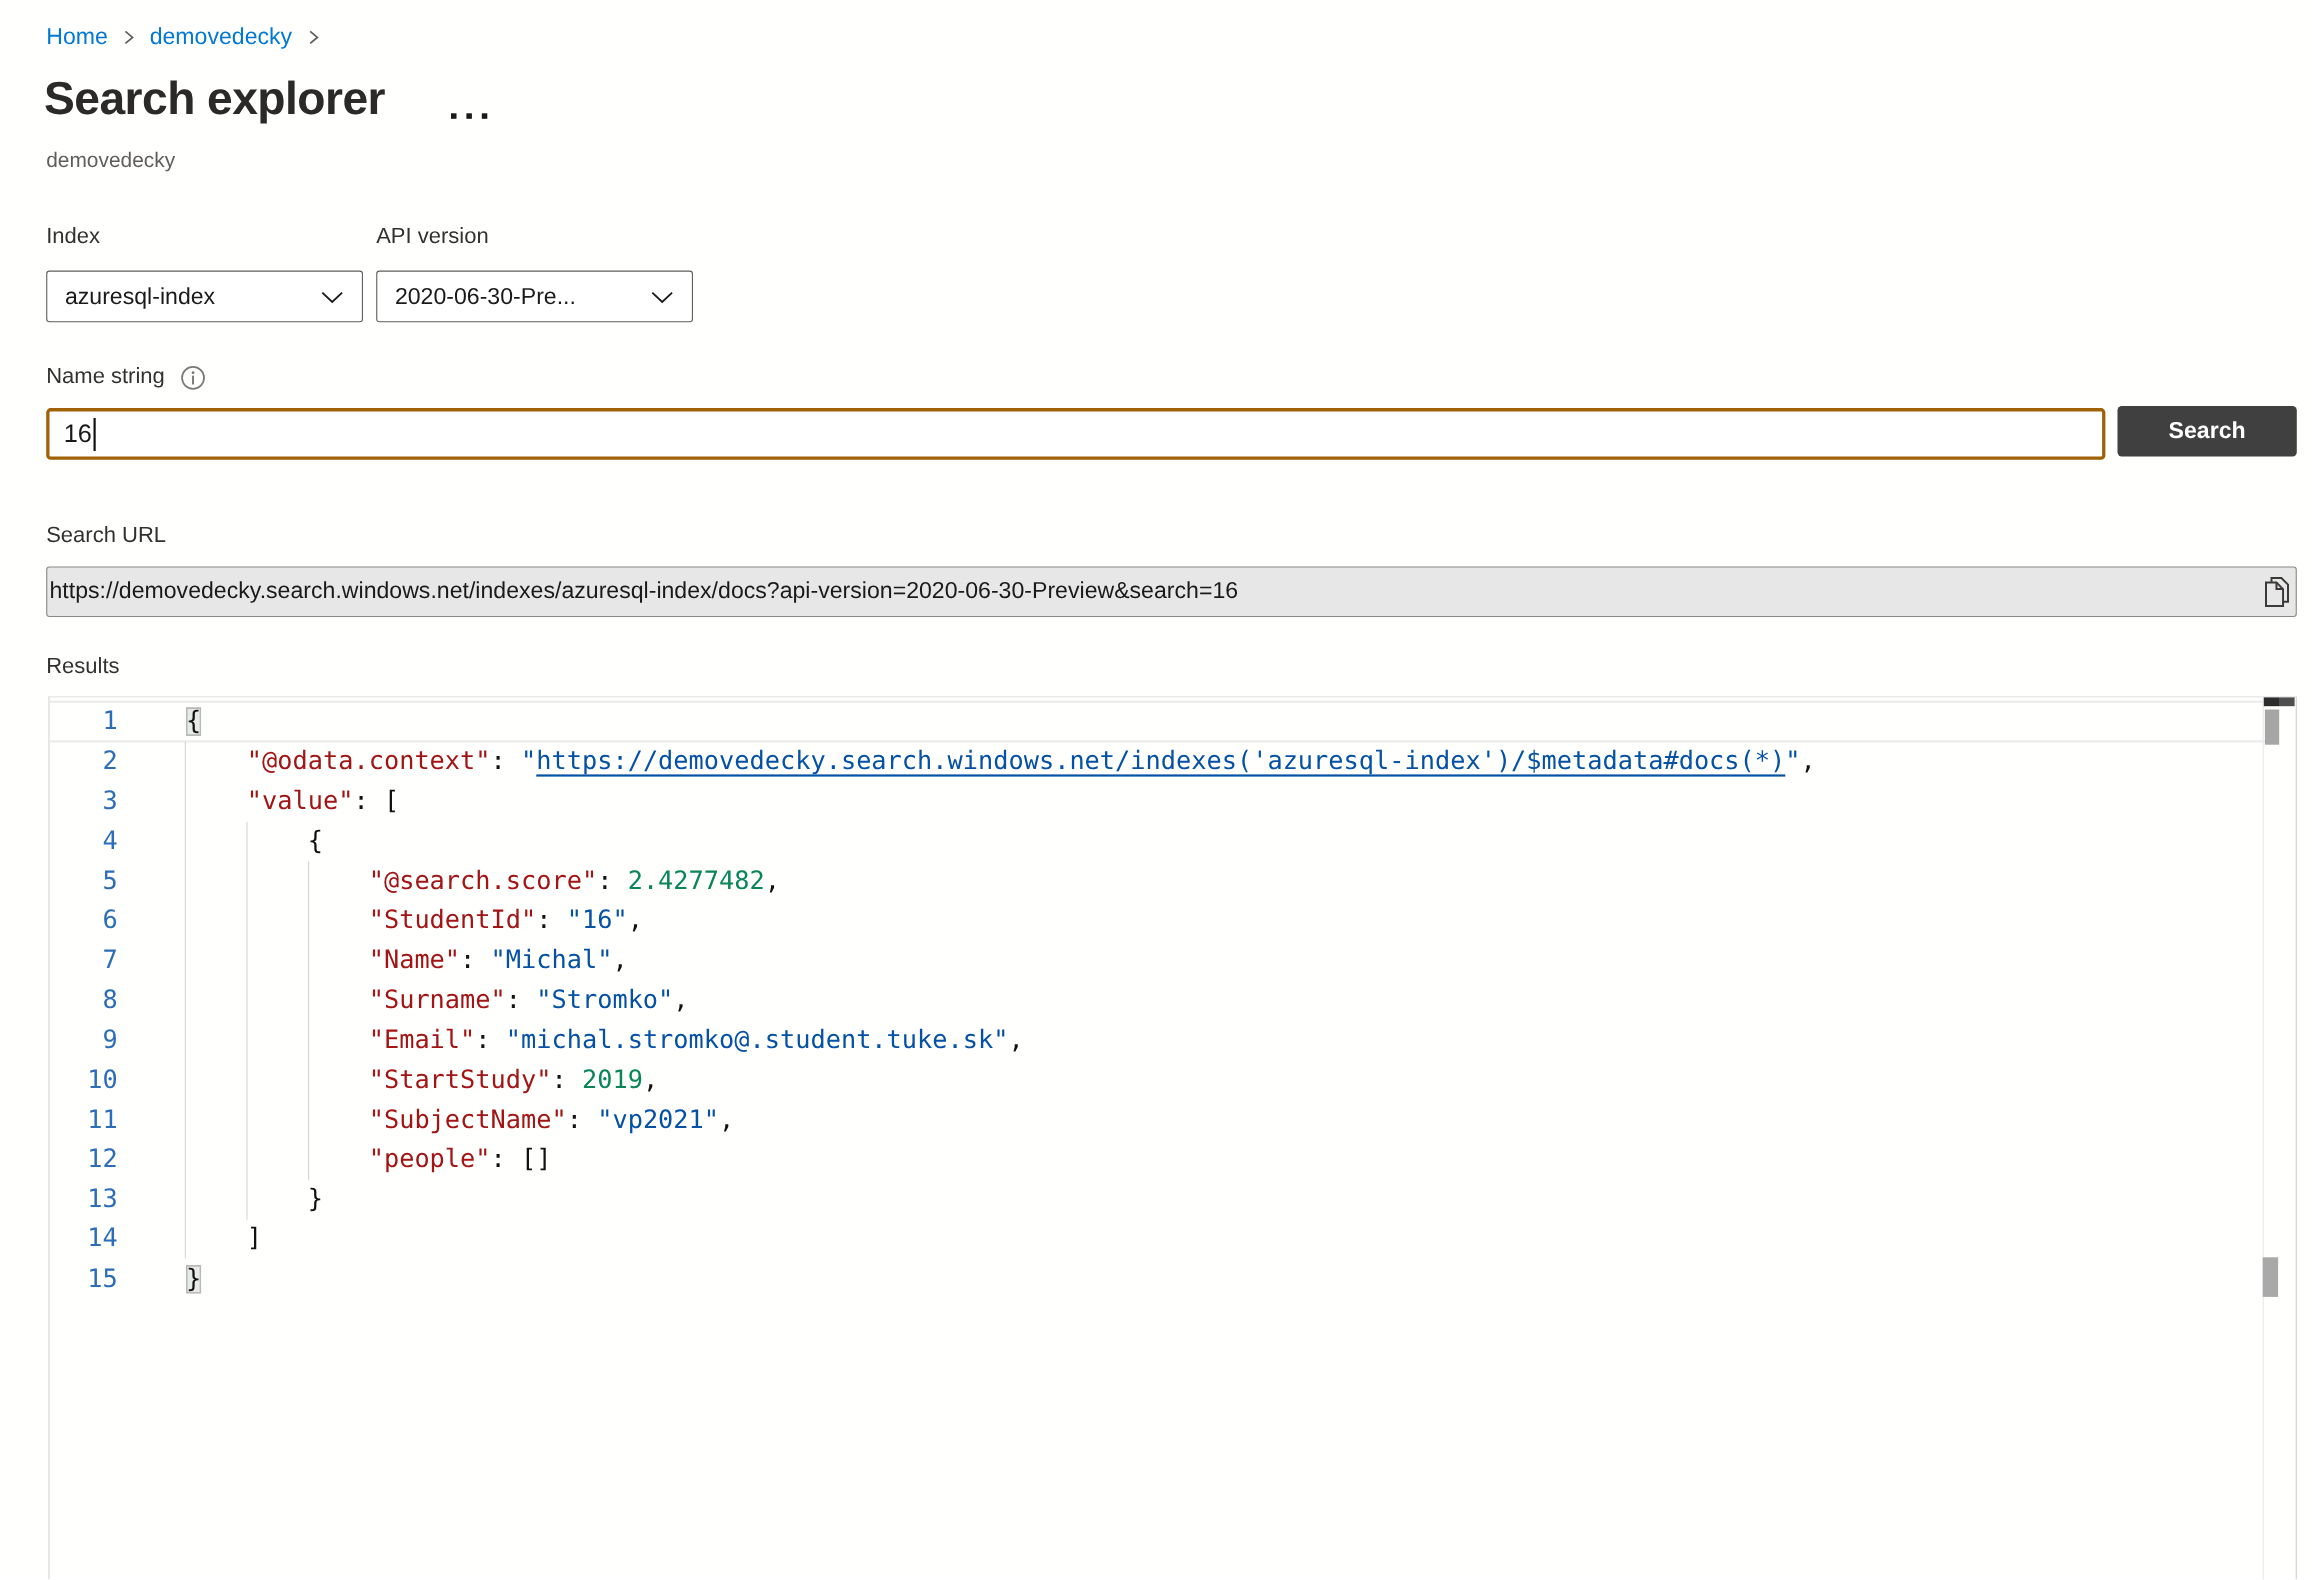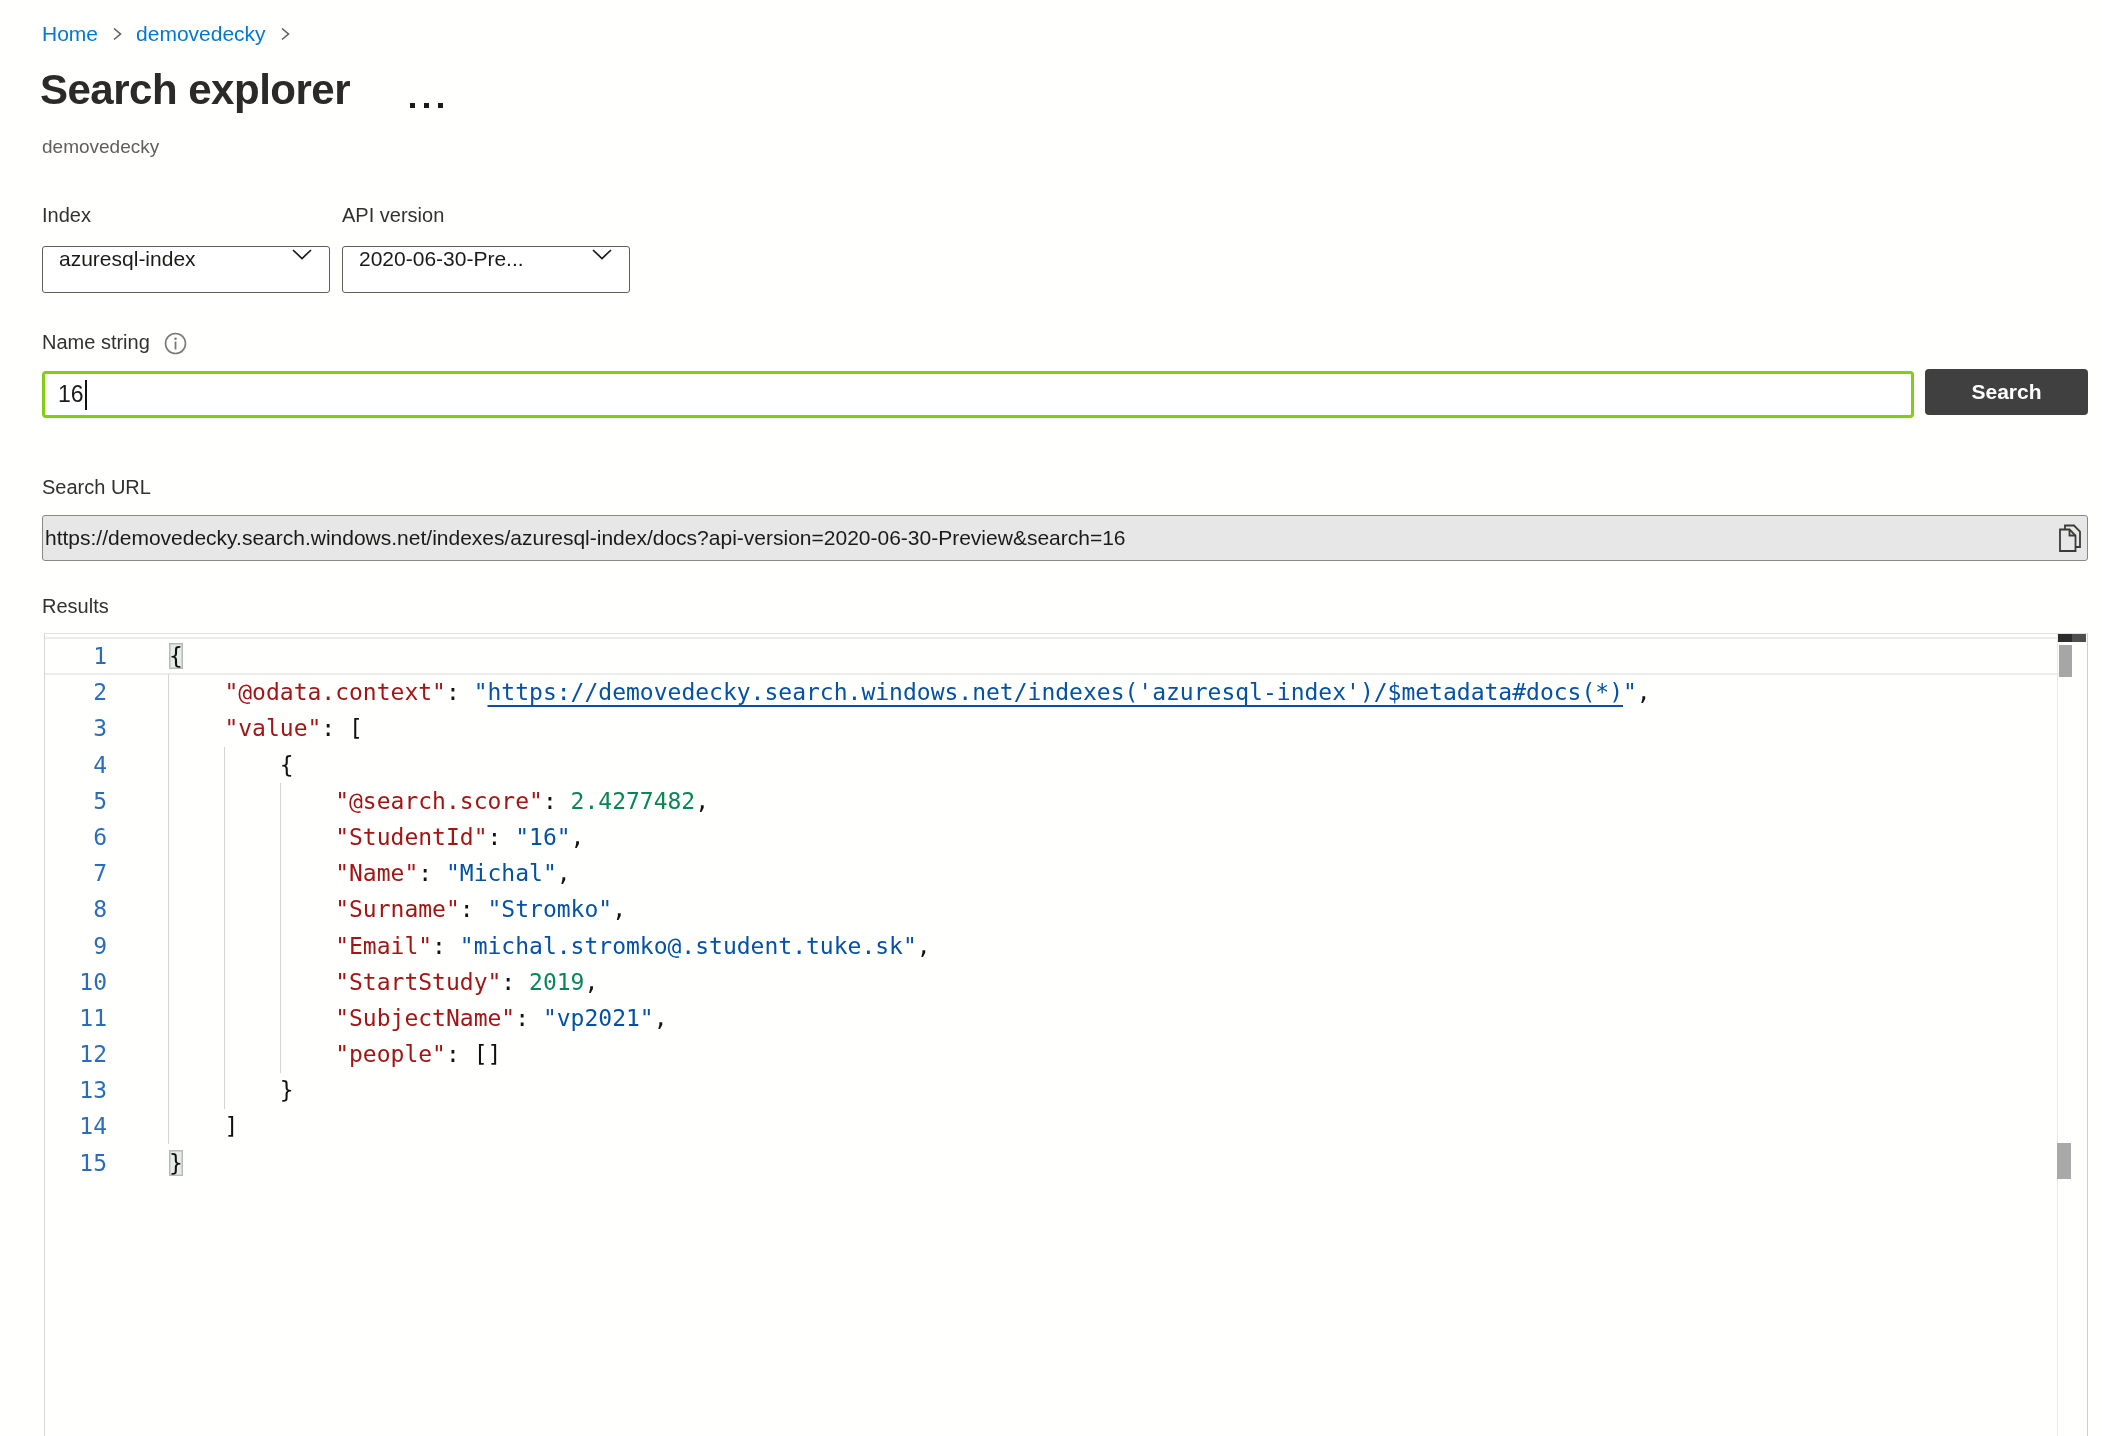--- a/index.html
+++ b/index.html
@@ -19,31 +19,31 @@
   .more-btn i { width: 5px; height: 5px; background: #1b1a19; display: block; }
   .subtitle { position: absolute; left: 42px; top: 136px; font-size: 19px; color: #605e5c; }
 
   
   .flabel { font-size: 20px; color: #323130; }
 
   
   .ctrl-label-index  { position: absolute; left: 42px;  top: 204px; }
   .ctrl-label-api    { position: absolute; left: 342px; top: 204px; }
   .dropdown { position: absolute; top: 246px; height: 47px; width: 288px; border: 1.5px solid #5f5e5c;
-              border-radius: 3px; background: #fff; display: flex; align-items: flex-start;
+              border-radius: 3px; background: #fff; display: flex; align-items: center;
               padding: 0 16px; font-size: 21px; color: #1b1a19; cursor: pointer; }
   .dropdown .dd-text { flex: 1; white-space: nowrap; overflow: hidden; }
   .dd-index { left: 42px; }
   .dd-api   { left: 342px; }
 
   
   .query-label-row { position: absolute; left: 42px; top: 330px; display: flex; align-items: center; gap: 14px; }
   .info-icon { display: inline-flex; margin-top: 2px; }
   .querybox { position: absolute; left: 42px; top: 371px; width: 1872px; height: 47px;
-              border: 3px solid #84cc16; border-radius: 4px; background: #fff;
+              border: 3px solid #a16207; border-radius: 4px; background: #fff;
               display: flex; align-items: center; padding: 0 13px; font-size: 23px; color: #1b1a19; cursor: text; }
   .caret { width: 2px; height: 30px; background: #111; margin-left: 1px; }
   .search-btn { position: absolute; left: 1925px; top: 369px; width: 163px; height: 46px;
                 background: #404040; color: #fff; font-size: 21px; font-weight: 700;
                 border: none; border-radius: 4px; cursor: pointer; font-family: "Liberation Sans", sans-serif; }
 
   
   .requrl-label { position: absolute; left: 42px; top: 476px; }
   .requrl-bar { position: absolute; left: 42px; top: 515px; width: 2046px; height: 46px;
                 background: #e7e7e7; border: 1.5px solid #8a8886; border-radius: 3px;

